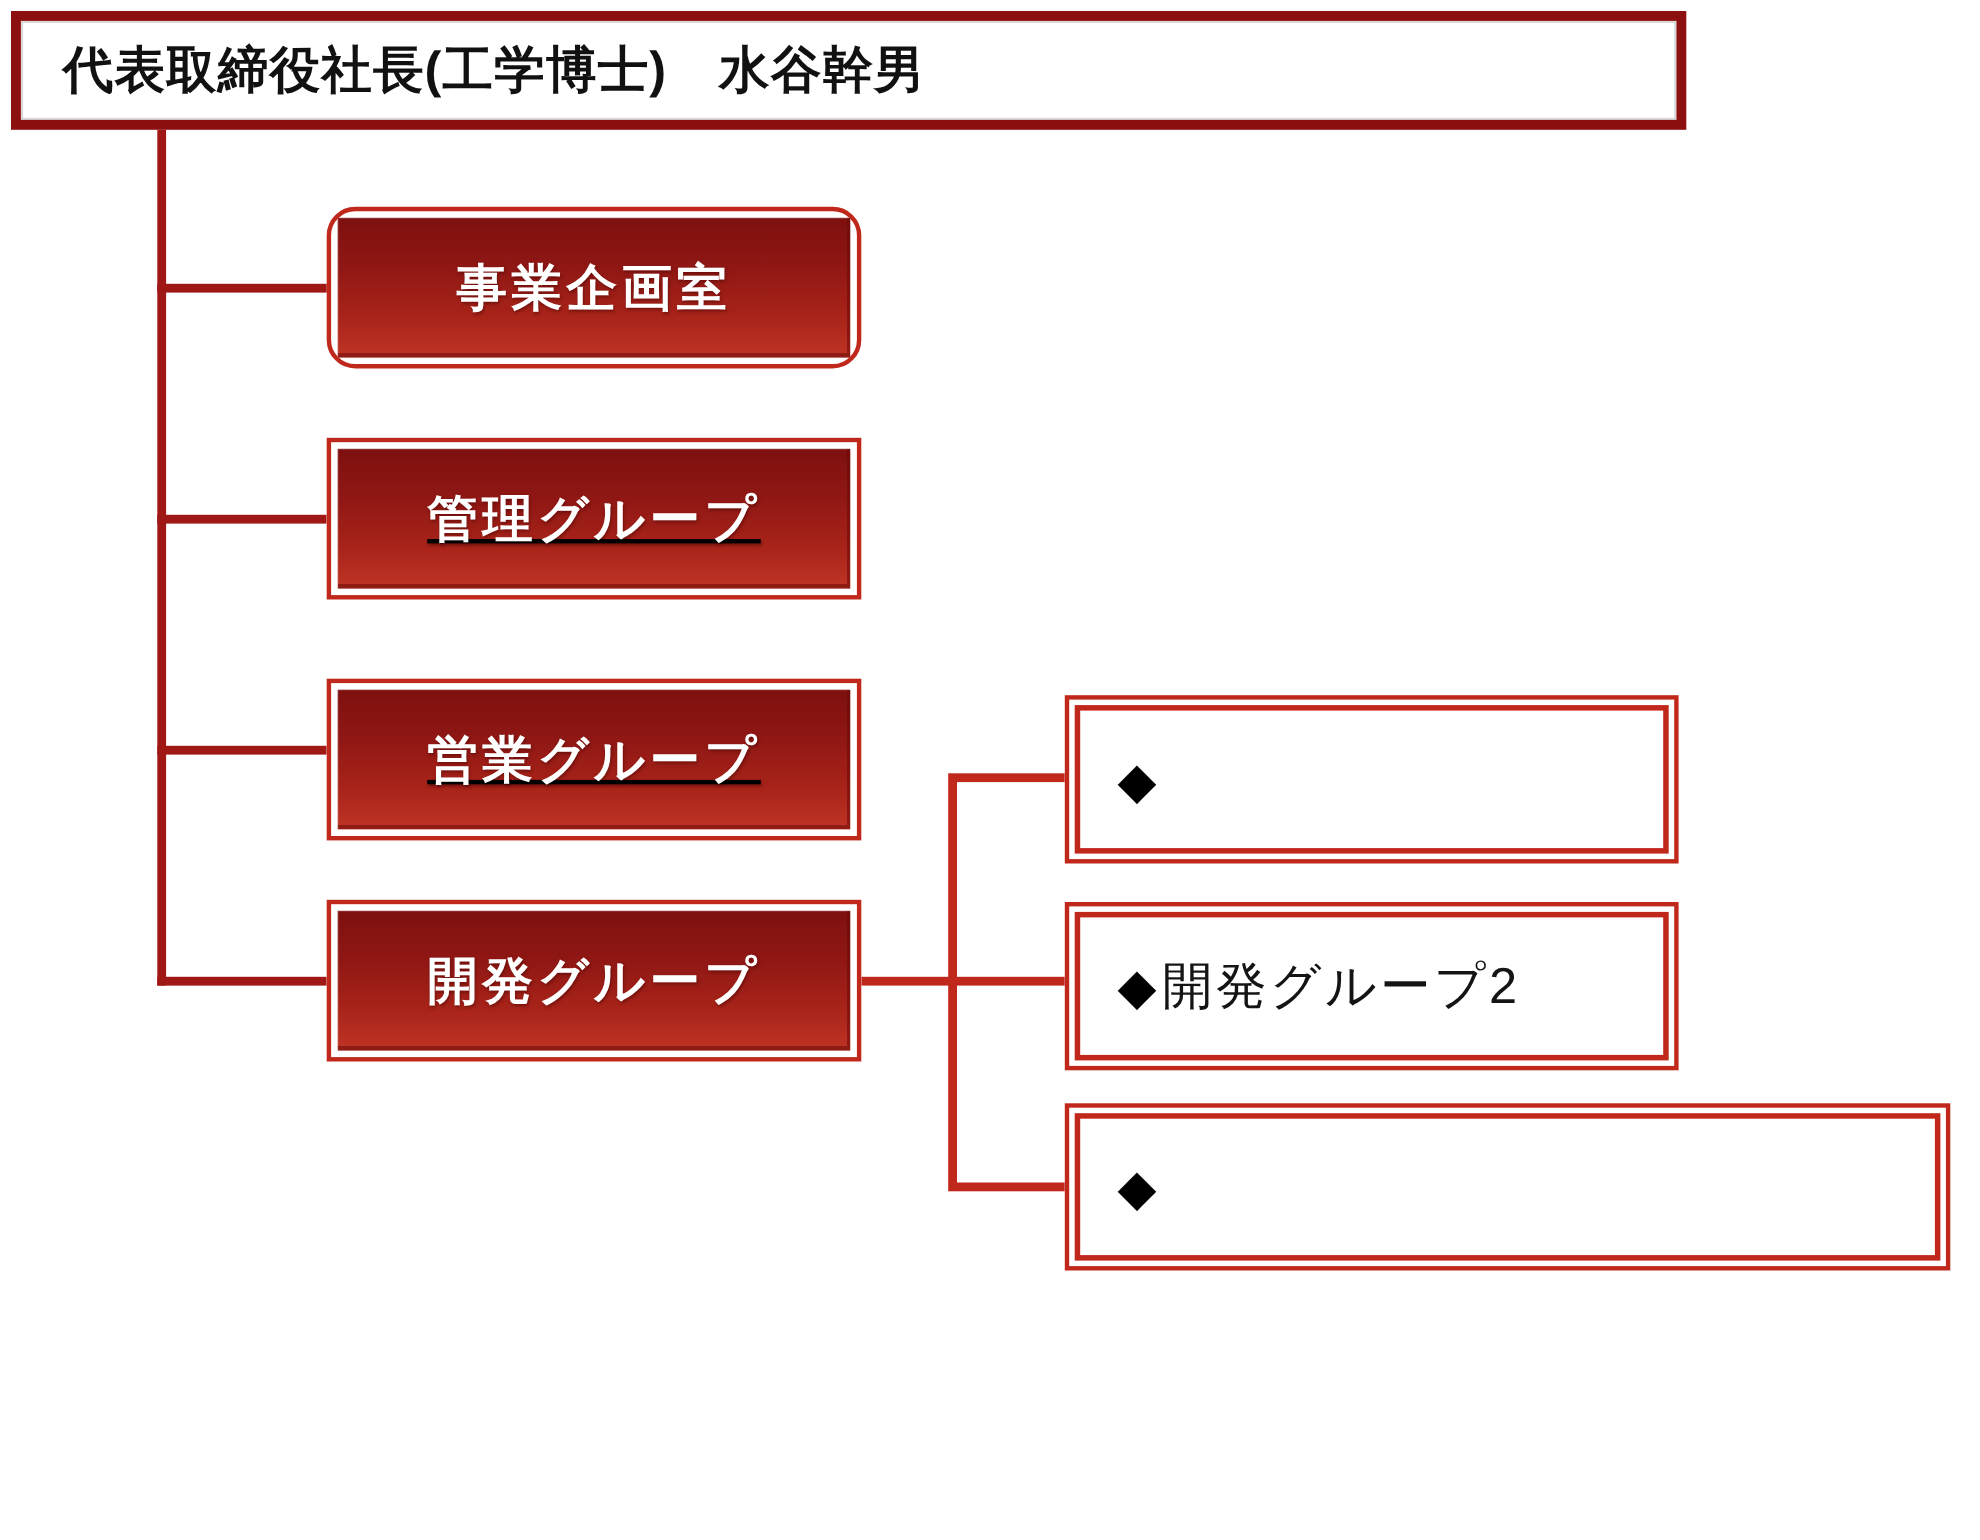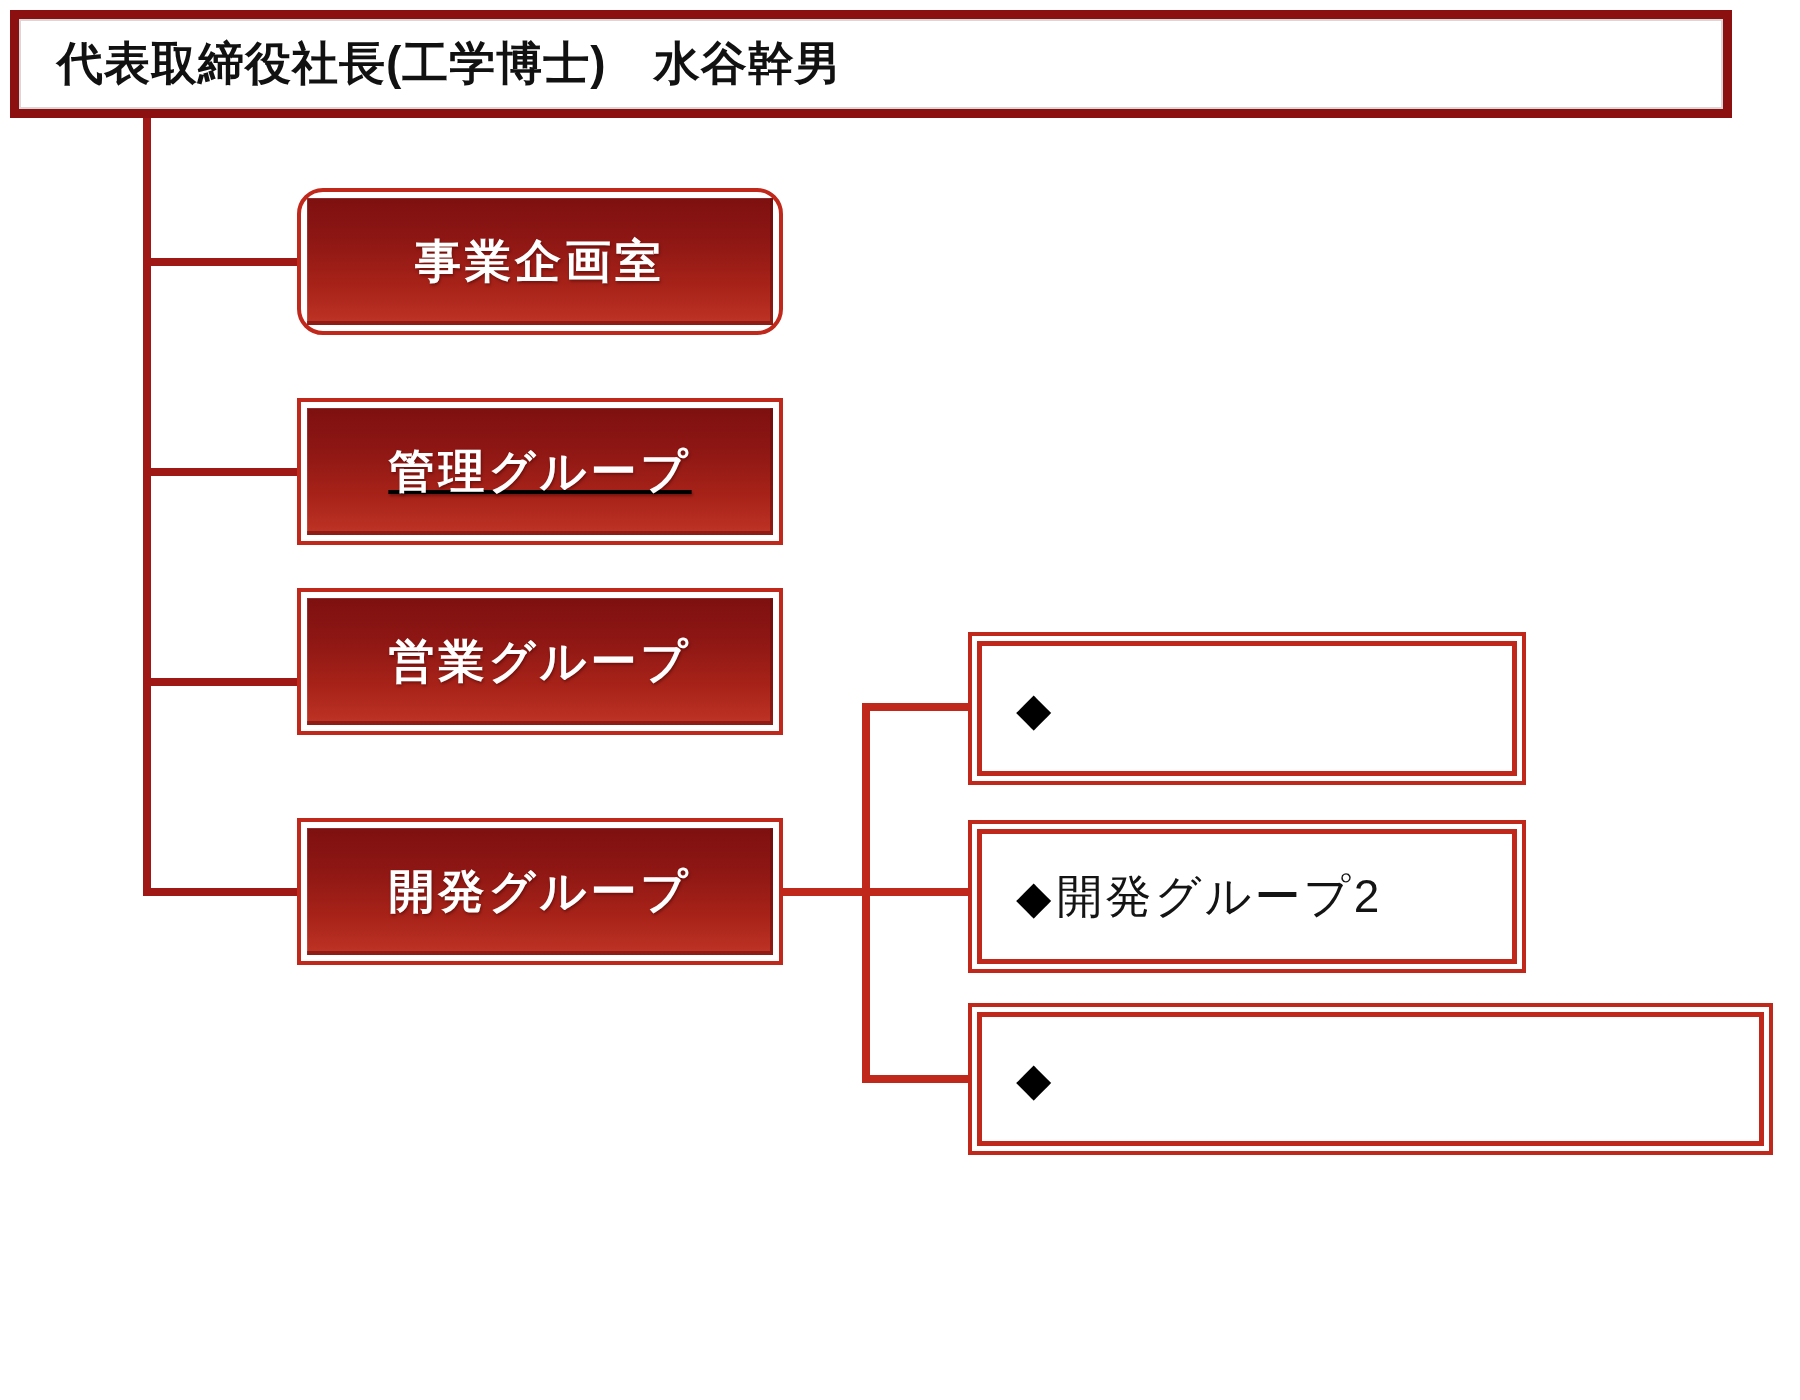--- a/index.html
+++ b/index.html
@@ -2,21 +2,21 @@
 <html><head>
 <meta charset="utf-8">
 <style>
   html,body{margin:0;padding:0;background:#ffffff;}
   .canvas{
     position:relative;width:1800px;height:1400px;background:#ffffff;overflow:hidden;
     font-family:"Liberation Sans","DejaVu Sans",sans-serif;
   }
   
   .root-box{
-    position:absolute;left:10px;top:10px;width:1722px;height:108px;
+    position:absolute;left:10px;top:10px;width:1523px;height:108px;
     background:#ffffff;border:9px solid #8c1010;box-sizing:border-box;
     box-shadow:inset 0 0 0 2px #d8d8d8;
     display:flex;align-items:center;
   }
   .root-box .label{
     padding-left:38px;font-size:46px;font-weight:bold;color:#111111;
     letter-spacing:1px;white-space:nowrap;
   }
   
   .conn{position:absolute;background:#a01815;}
@@ -42,21 +42,21 @@
     background:linear-gradient(to bottom,#7e1010 0%,#8f1714 35%,#a82319 70%,#bf3426 100%);
     box-shadow:inset -3px -4px 0 rgba(104,10,8,0.55), inset 1px 1px 0 rgba(255,255,255,0.12);
     display:flex;align-items:center;justify-content:center;
   }
   .dept .label{
     color:#ffffff;font-size:46px;font-weight:bold;letter-spacing:4px;
     text-shadow:1px 2px 3px rgba(60,0,0,0.45);white-space:nowrap;
   }
   .dept.d1{top:188px;border-radius:26px;}
   .dept.d2{top:398px;text-decoration:underline;}
-  .dept.d3{top:588px;}
+  .dept.d3{top:617px;text-decoration:underline;}
   .dept.d4{top:818px;}
   
   .sub{
     position:absolute;left:968px;height:153px;width:558px;
     border:4px solid #c1281c;background:#ffffff;box-sizing:border-box;padding:5px;
   }
   .sub .inner{
     width:100%;height:100%;box-sizing:border-box;border:5px solid #c1281c;
     background:#ffffff;display:flex;align-items:center;
   }

